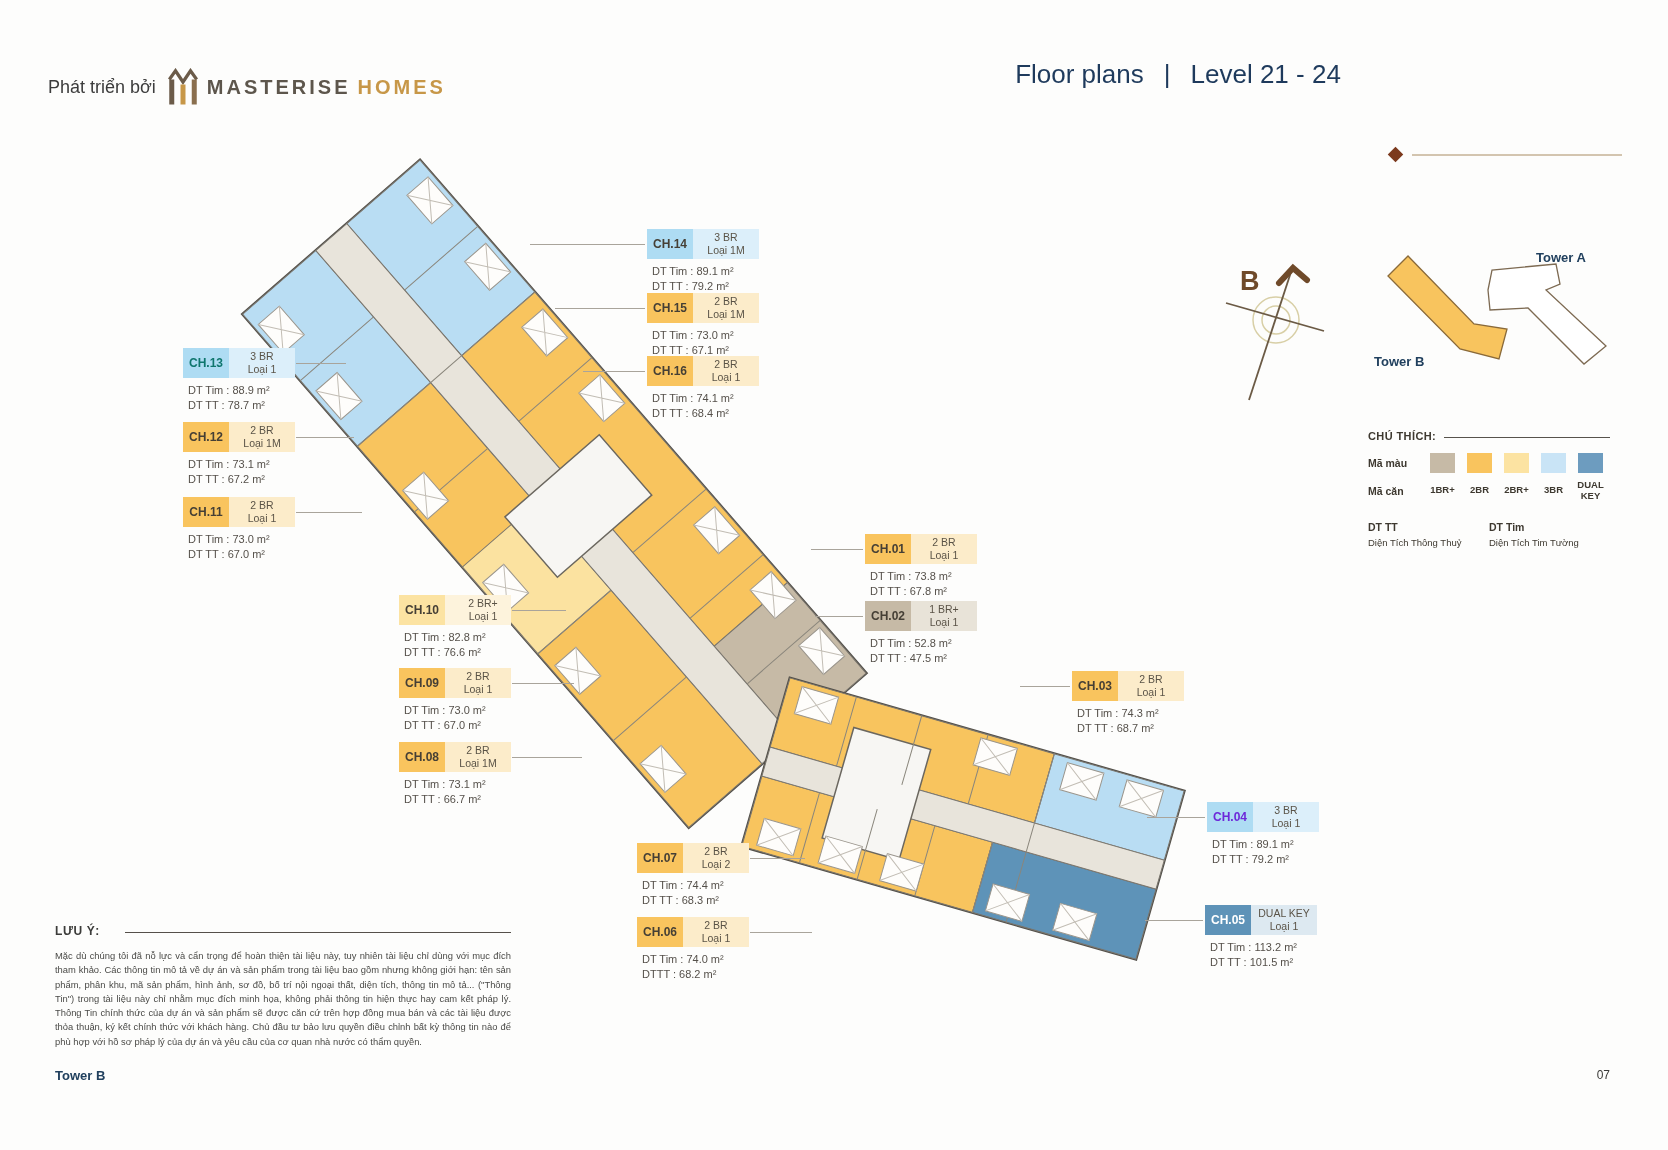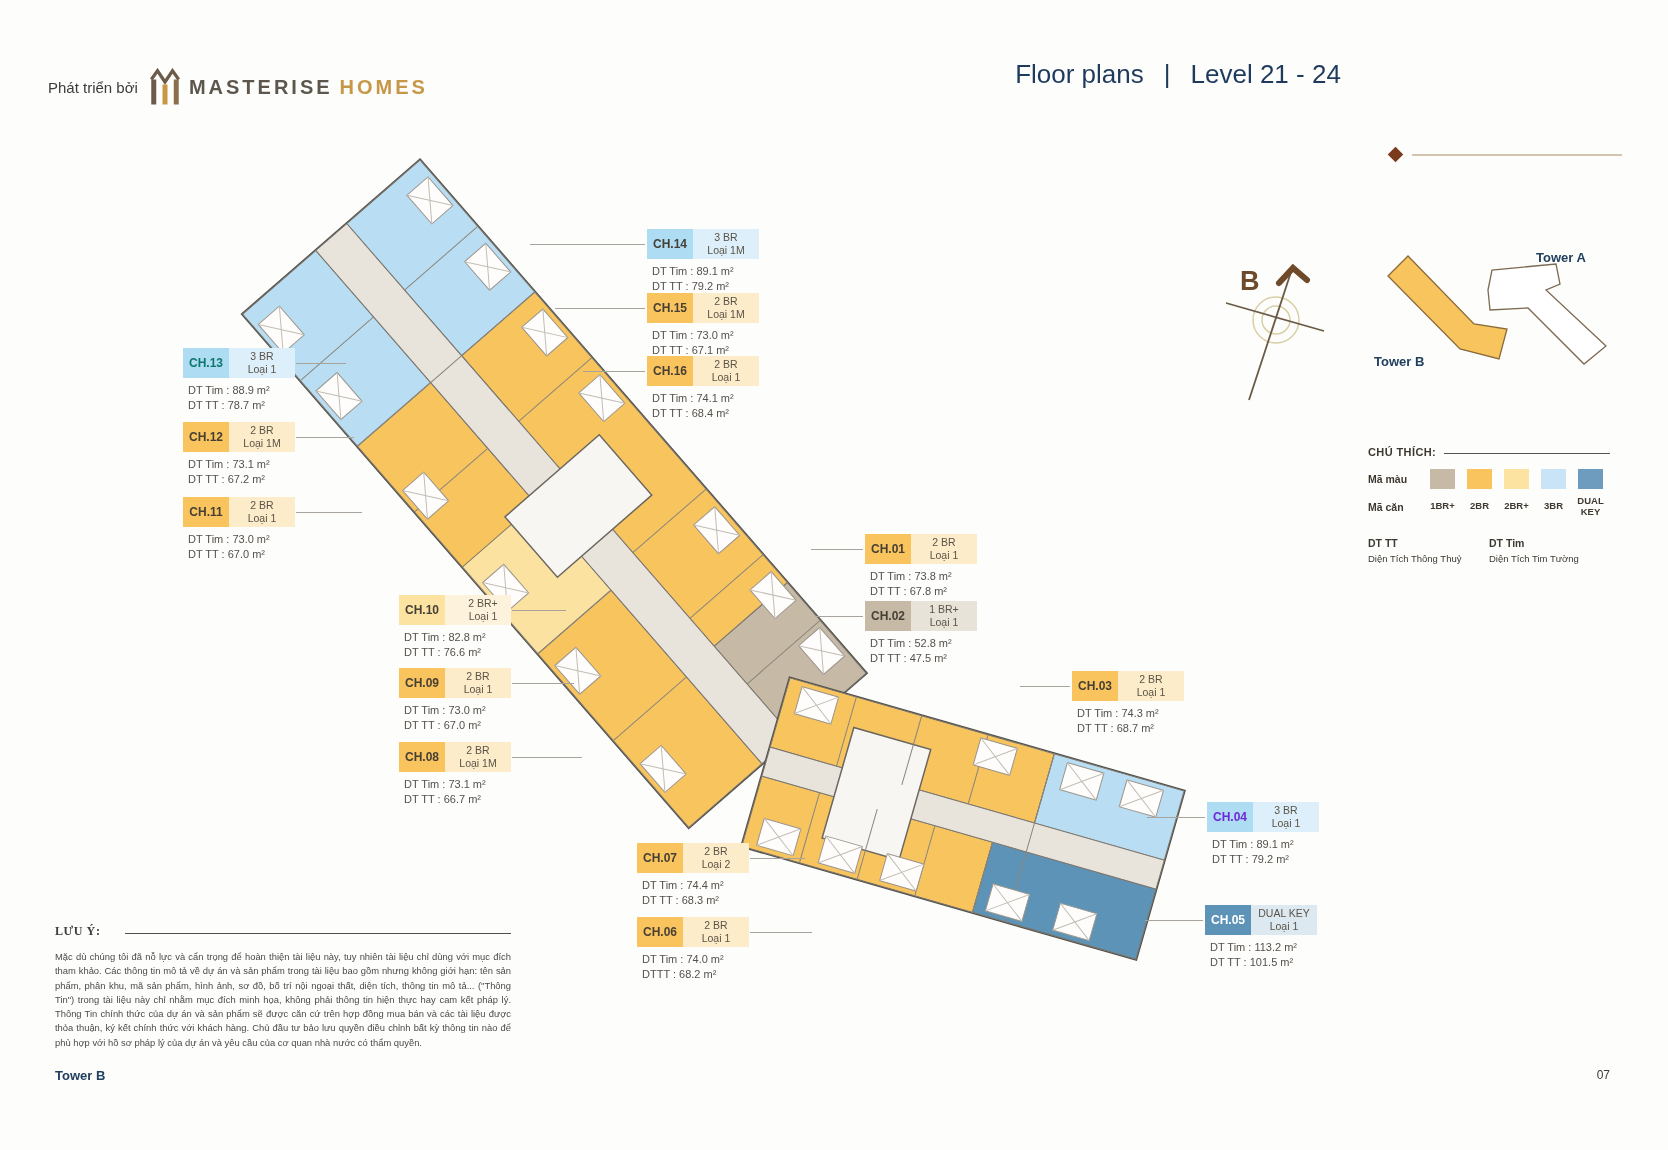--- a/index.html
+++ b/index.html
@@ -2,21 +2,21 @@
 <html><head>
 <meta charset="utf-8">
 <style>
   html,body{margin:0;padding:0;background:#e8e8e8;}
   .page{position:relative;width:1668px;height:1150px;background:#fdfdfc;overflow:hidden;
         font-family:"Liberation Sans", sans-serif;color:#3f3a33;}
   svg text{font-family:"Liberation Sans", sans-serif;}
 
   
   .dev-row{position:absolute;left:48px;top:68px;display:flex;align-items:center;gap:12px;}
-  .dev-prefix{font-size:15px;color:#3c3c3c;}
+  .dev-prefix{font-size:18px;color:#3c3c3c;}
   .brand{display:flex;align-items:center;gap:9px;}
   .brand-mark{width:30px;height:38px;}
   .brand-name{font-size:20px;font-weight:bold;letter-spacing:3px;color:#5d564c;}
   .brand-name .gold{color:#c79748;margin-left:7px;}
 
   .title-block{position:absolute;left:920px;top:50px;width:516px;text-align:center;}
   .title-vi{font-family:"Liberation Serif", serif;font-weight:bold;font-size:47px;
             color:#8a4a28;margin:0;letter-spacing:1px;line-height:1.1;}
   .title-en-row{margin-top:9px;display:flex;justify-content:center;
                 gap:20px;font-size:26px;color:#1e3a5c;}
@@ -28,36 +28,36 @@
   .unit .chip{width:46px;display:flex;align-items:center;justify-content:center;
               font-weight:bold;font-size:12px;}
   .unit .tbox{flex:1;display:flex;flex-direction:column;align-items:center;justify-content:center;
               font-size:10.5px;line-height:1.2;color:#5a5347;}
   .unit .vals{margin-top:5px;padding-left:5px;font-size:11px;color:#55504a;
               line-height:15px;white-space:nowrap;}
   .leader{position:absolute;height:1px;background:#a9a49b;z-index:2;}
 
   
   .legend{position:absolute;left:1368px;top:430px;width:242px;}
-  .lg-title-row{display:flex;align-items:center;gap:8px;margin-top:16px;}
+  .lg-title-row{display:flex;align-items:center;gap:8px;}
   .lg-title{font-size:11px;font-weight:bold;letter-spacing:.4px;color:#3e3930;}
   .lg-rule{flex:1;height:1px;background:#57534c;margin-top:3px;}
   .lg-grid{margin-top:11px;display:grid;grid-template-columns:56px repeat(5,37px);
            row-gap:7px;align-items:center;}
   .lg-rowlab{font-size:10.5px;font-weight:bold;color:#3e3930;}
   .lg-swatch{width:25px;height:20px;margin:0 auto;}
   .lg-name{font-size:9.5px;text-align:center;line-height:1.15;color:#3e3930;font-weight:600;}
   .lg-abbr-row{margin-top:15px;display:flex;}
   .lg-abbr{width:138px;}
   .lg-abbr b{font-size:10.5px;color:#3e3930;}
   .lg-abbr div{font-size:9.5px;color:#3e3930;margin-top:2px;}
 
   
   .note{position:absolute;left:55px;top:924px;width:456px;}
-  .note-title-row{display:flex;align-items:center;gap:25px;font-family:Liberation Serif, serif;}
+  .note-title-row{display:flex;align-items:center;gap:25px;}
   .note-title{font-size:12px;font-weight:bold;letter-spacing:.6px;color:#3c3c3a;}
   .note-rule{flex:1;height:1px;background:#55504a;margin-top:3px;}
   .note-body{margin-top:11px;font-size:9.4px;line-height:1.52;text-align:justify;color:#4a4a47;}
   .footer-left{position:absolute;left:55px;top:1068px;font-size:13px;font-weight:bold;color:#21405e;}
   .footer-right{position:absolute;right:58px;top:1068px;font-size:12px;color:#3a3a38;}
 
   .plan-svg{position:absolute;left:0;top:0;z-index:1;}
 </style>
 </head>
 <body>

